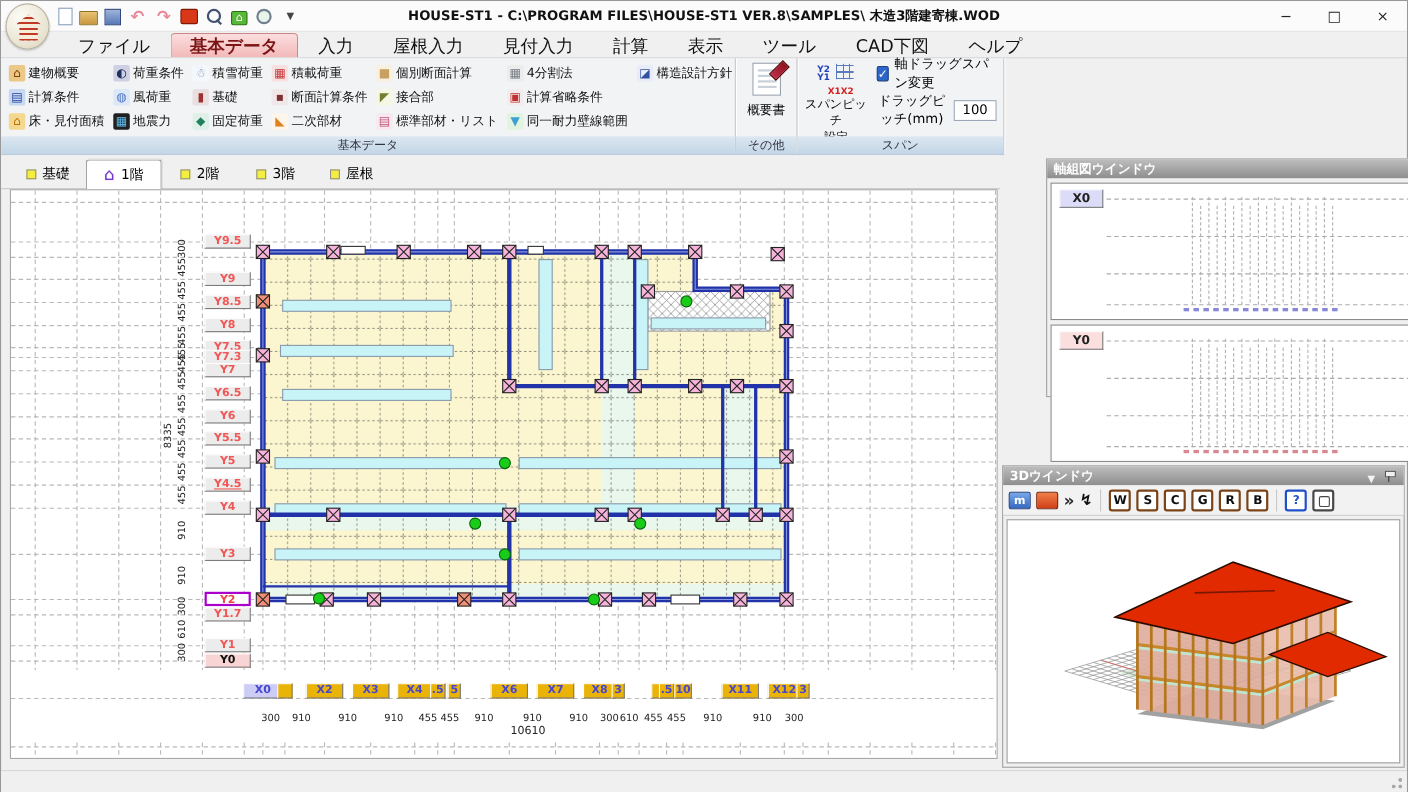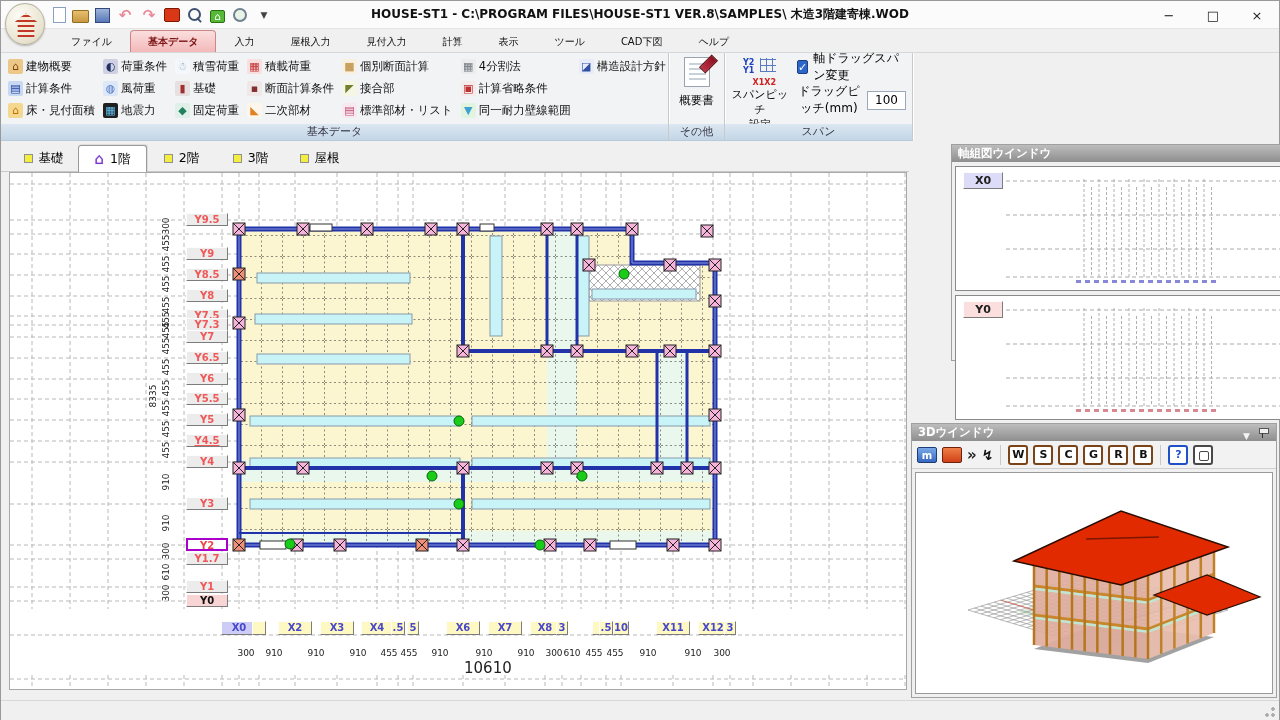--- a/index.html
+++ b/index.html
@@ -28,21 +28,21 @@
   .q-home { background:#58b838; border:1px solid #287010; width:15px; height:13px; margin-top:3px; color:#fff; font-size:10px; line-height:12px; text-align:center; border-radius:2px; }
   .q-zoomhome { position:relative; }
   .q-zoomhome::before { content:""; width:10px; height:10px; border:2px solid #708090; border-radius:50%; position:absolute; left:2px; top:2px; background:#e8f4e8; }
   .q-caret { color:#444; font-size:9px; }
   #title-text { position:absolute; left:0; right:0; top:5px; text-align:center; font-weight:bold; font-size:12px; color:#111; }
   #wincontrols { position:absolute; right:0; top:0; height:28px; display:flex; z-index:50; }
   .winbtn { width:44px; height:28px; display:flex; align-items:center; justify-content:center; font-size:13px; color:#222; }
 
   
   #menubar { position:absolute; left:0; top:28px; width:100%; height:24px; background:#f0f0f0; border-bottom:1px solid #d8d8d8; display:flex; align-items:flex-end; padding-left:52px; }
-  .mtab { height:22px; line-height:22px; padding:0 17px; font-size:10px; color:#111; border:1px solid transparent; border-bottom:none; }
+  .mtab { height:22px; line-height:22px; padding:0 17px; font-size:16px; color:#111; border:1px solid transparent; border-bottom:none; }
   .mtab.active { background:linear-gradient(#fbdede,#f3b9b9); border-color:#cc8888; border-radius:4px 4px 0 0; color:#7c1616; font-weight:bold; }
 
   
   #ribbon { position:absolute; left:0; top:52px; width:912px; height:88px; background:#f2f3f5; border-bottom:1px solid #b9cbdb; display:flex; }
   .rgroup { position:relative; height:100%; border-right:1px solid #c9c9c9; box-shadow:1px 0 0 #fff; }
   .rcaption { position:absolute; left:0; bottom:0; width:100%; height:16px; background:linear-gradient(#dbe7f1,#c3d6e6); color:#334; font-size:11px; text-align:center; line-height:16px; }
   #g-basic { width:668px; }
   #basic-items { display:grid; grid-template-rows:repeat(3,22px); grid-auto-flow:column; grid-auto-columns:max-content; column-gap:2px; padding:2px 4px; }
   .ritem { display:flex; align-items:center; gap:3px; padding:0 3px; cursor:default; }
   .ricon { width:15px; height:15px; display:inline-flex; align-items:center; justify-content:center; font-size:11px; border-radius:2px; flex:none; }
@@ -74,24 +74,24 @@
   .fsq { width:9px; height:9px; background:#f4ee40; border:1px solid #909090; }
   .fhouse { color:#7838c8; font-size:15px; line-height:12px; text-shadow:0 0 1px #b088e8; }
 
   
   #canvas { position:absolute; left:8px; top:171px; width:898px; height:518px; background:#fff; border:1px solid #a8a8a8; overflow:hidden; }
   #plansvg { position:absolute; left:0; top:0; }
   .ylab { position:absolute; left:176px; width:42px; height:13px; background:#ececec; border:1px solid; border-color:#fdfdfd #7c7c7c #7c7c7c #fdfdfd; color:#f05858; font-weight:bold; font-size:10px; text-align:center; line-height:11px; }
   .ylab.sel { background:#fff; border:2px solid #aa00cc; color:#f04848; }
   .ylab.origin { background:#f8d4d4; color:#101010; }
   .ydim { position:absolute; font-size:9px; color:#222; transform:rotate(-90deg); transform-origin:center; width:26px; text-align:center; }
-  .xlab { position:absolute; top:448px; height:14px; background:#fef9c3; border:1px solid; border-color:#fdfdfd #7c7c7c #7c7c7c #fdfdfd; color:#4848cc; font-weight:bold; font-size:10px; text-align:center; line-height:12px; }
+  .xlab { position:absolute; top:448px; height:14px; background:#eab308; border:1px solid; border-color:#fdfdfd #7c7c7c #7c7c7c #fdfdfd; color:#4848cc; font-weight:bold; font-size:10px; text-align:center; line-height:12px; }
   .xlab.sel { background:#ccccf6; }
   .xdim { position:absolute; top:475px; font-size:9px; color:#222; width:30px; text-align:center; }
-  .xtotal { position:absolute; top:486px; font-size:15px; color:#222; width:40px; }
+  .xtotal { position:absolute; top:486px; font-size:10px; color:#222; width:40px; }
   .ytotal { position:absolute; font-size:9px; color:#222; transform:rotate(-90deg); width:30px; text-align:center; }
 
   
   #rightcol { position:absolute; left:910px; top:141px; width:366px; height:556px; background:#f0f0f0; }
   .dockpanel { position:absolute; left:0; width:366px; border:1px solid #a0a0a0; background:#f0f0f0; }
   .phead { height:17px; background:linear-gradient(#bdbdbd,#8e8e8e); color:#fff; font-size:11.5px; font-weight:bold; line-height:16px; padding-left:6px; position:relative; }
   .phead .caret { position:absolute; right:26px; top:4px; color:#f4f4f4; font-size:9px; }
   .pin { position:absolute; right:8px; top:3px; width:10px; height:11px; }
   .pin::before { content:""; position:absolute; left:1px; top:1px; width:8px; height:4px; background:#f0f0f0; border:1px solid #555; }
   .pin::after { content:""; position:absolute; left:4px; top:6px; width:1px; height:5px; background:#333; }

